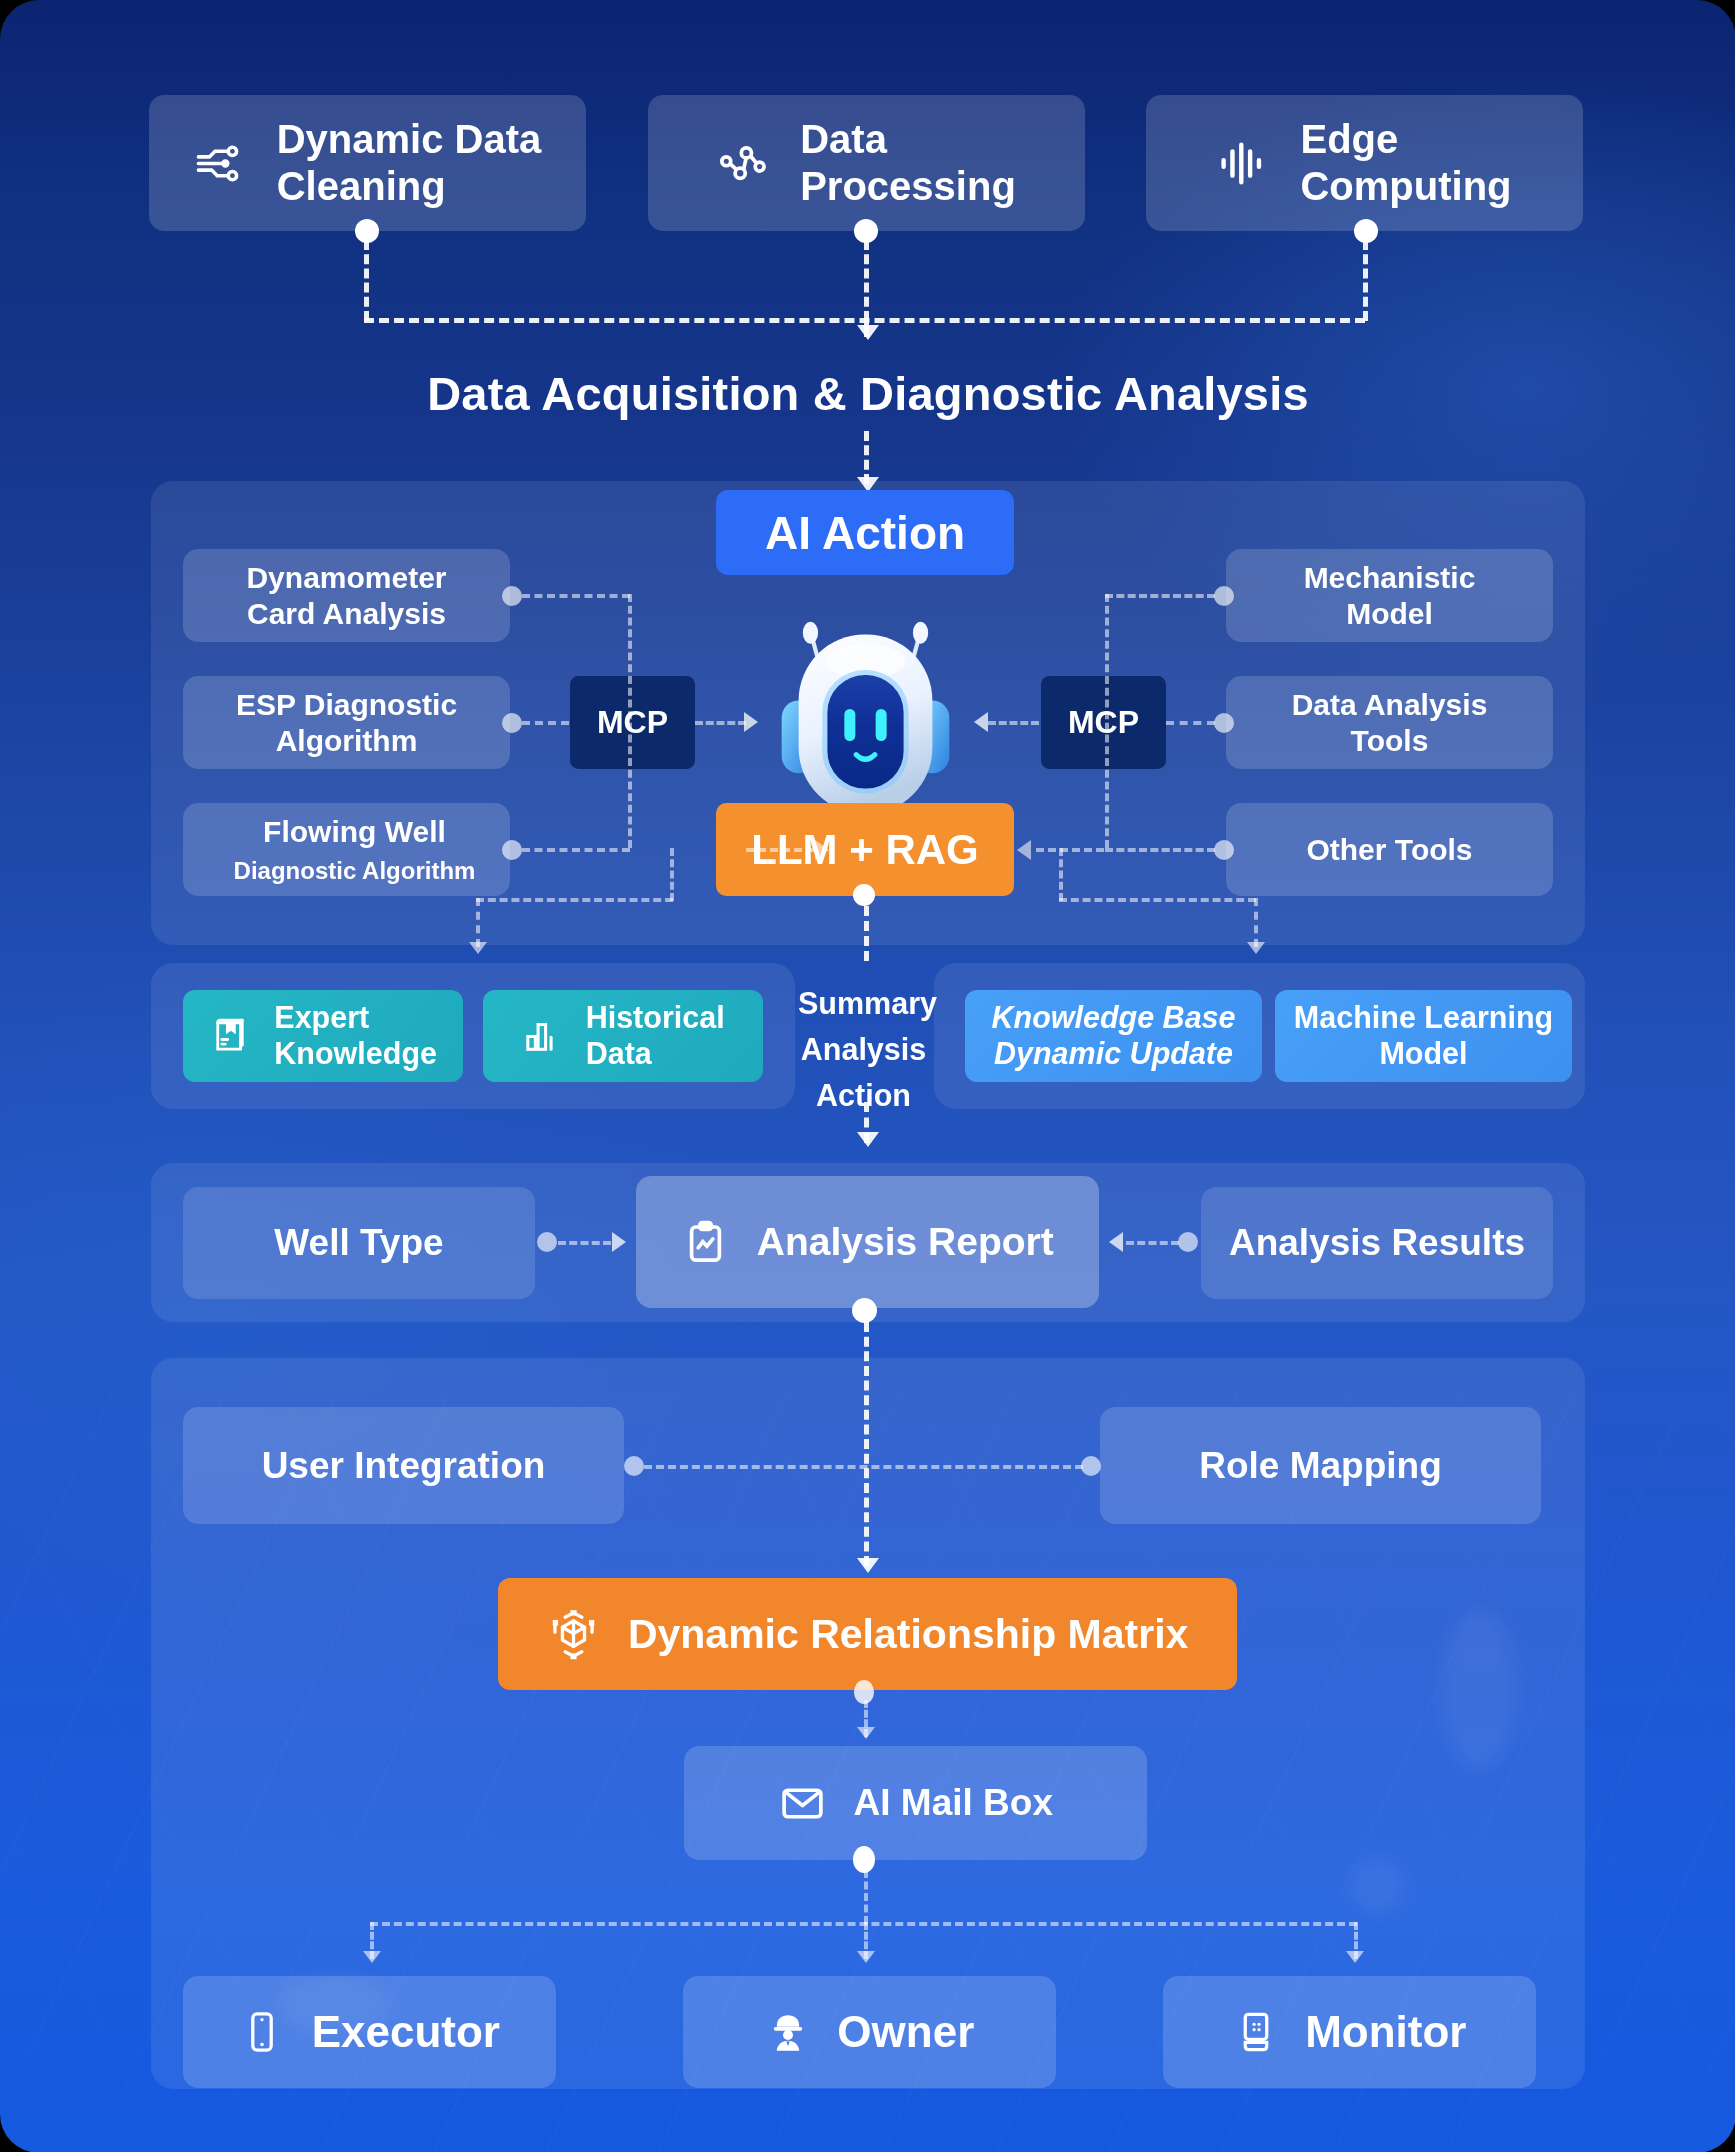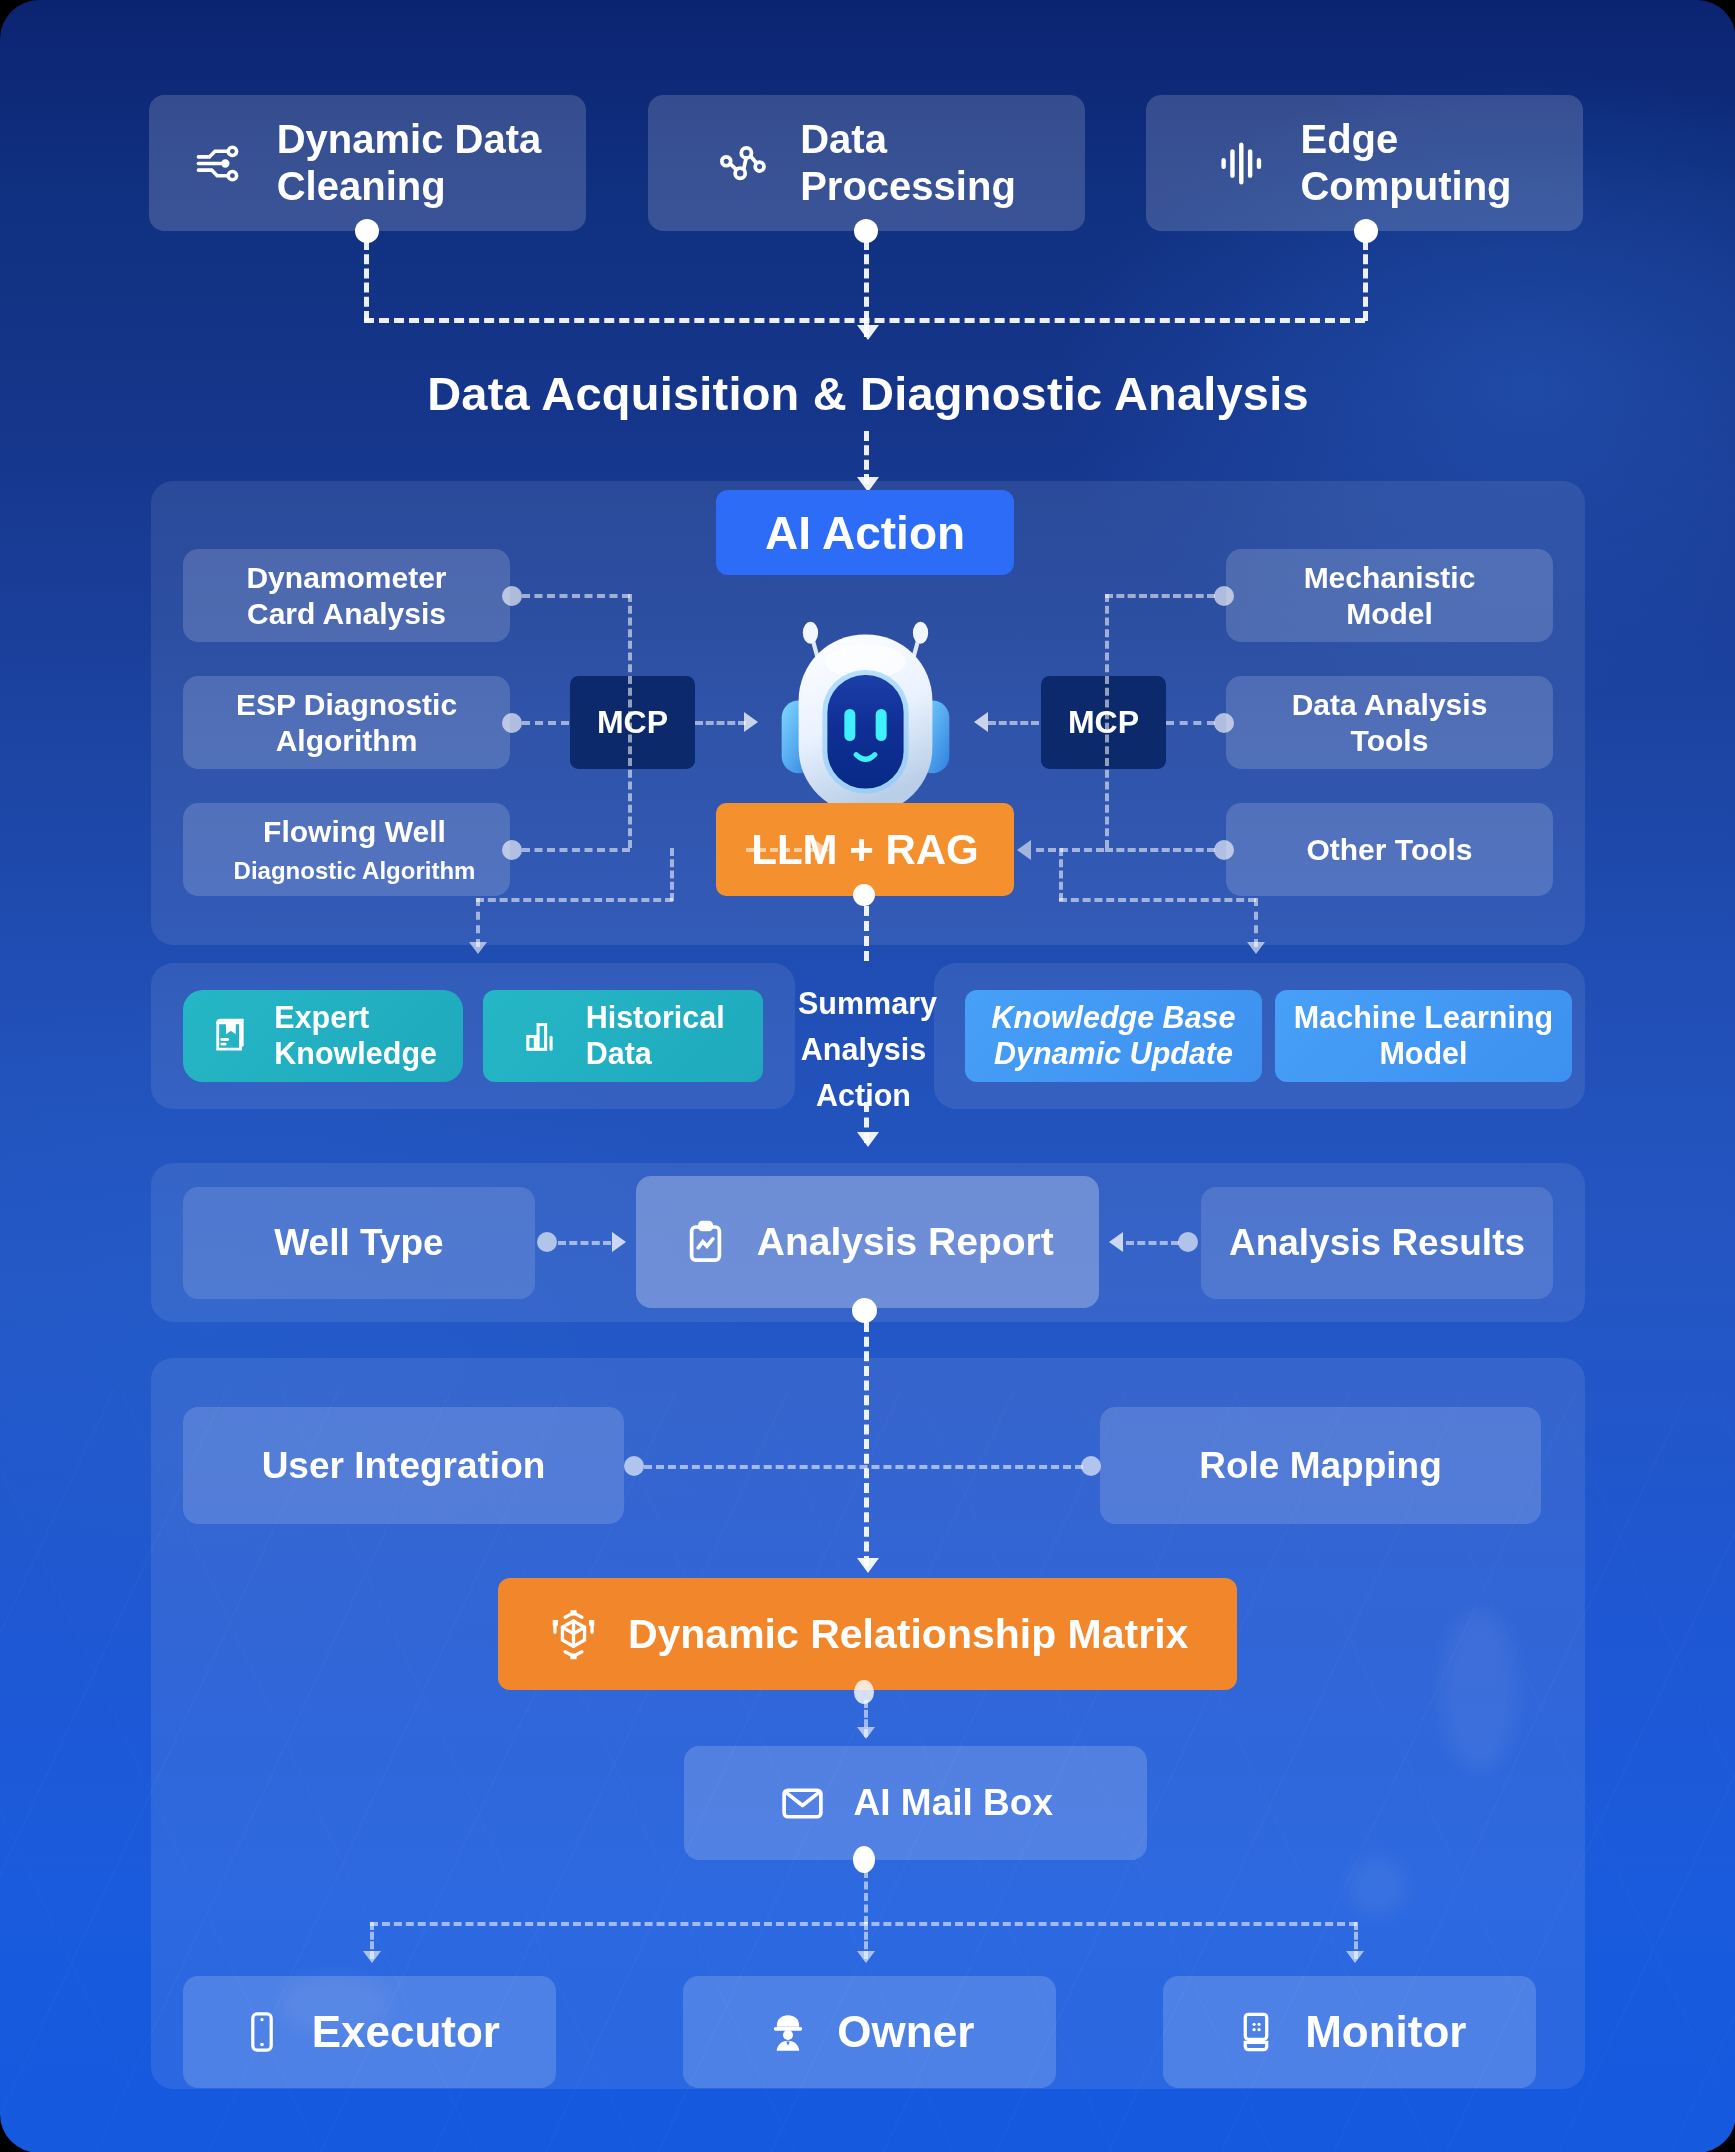--- a/index.html
+++ b/index.html
@@ -229,21 +229,21 @@
   <div class="arrow-d-s" style="left:469px;top:942px;"></div>
   <div class="dash-v-s" style="left:1059px;top:848px;height:53px;"></div>
   <div class="dash-h-s" style="left:1059px;top:898px;width:197px;"></div>
   <div class="dash-v-s" style="left:1254px;top:898px;height:49px;"></div>
   <div class="arrow-d-s" style="left:1247px;top:942px;"></div>
   <div class="dash-v" style="left:864px;top:906px;height:55px;"></div>
 
   <div class="panel" style="left:151px;top:963px;width:644px;height:146px;background:rgba(255,255,255,.085);"></div>
   <div class="panel" style="left:934px;top:963px;width:651px;height:146px;background:rgba(255,255,255,.085);"></div>
 
-  <div class="card" style="left:183px;top:990px;width:280px;height:92px;background:linear-gradient(135deg,#25b7c6,#1fa9bd);border-radius:20px;">
+  <div class="card" style="left:183px;top:990px;width:280px;height:92px;background:linear-gradient(135deg,#25b7c6,#1fa9bd);border-radius:12px;">
     <span style="margin-right:15.3px;">
       <svg width="42" height="42" viewBox="0 0 24 24" fill="none" stroke="#fff" stroke-width="1.6" stroke-linecap="round">
         <path d="M5 4.5h13v15H5z"></path>
           <path d="M5 4.5c0-.9.7-1.5 1.6-1.5H19"></path>
           <path d="M19 3v14.3"></path>
         <path d="M10.5 4.5h4v5l-2-1.4-2 1.4z" fill="#fff"></path>
           <path d="M7.3 14h3.4M7.3 16.6h2"></path>
       </svg>
     </span>
     <span class="lbl bold" style="font-size:30.5px;white-space:pre-line;text-align:left;">Expert

